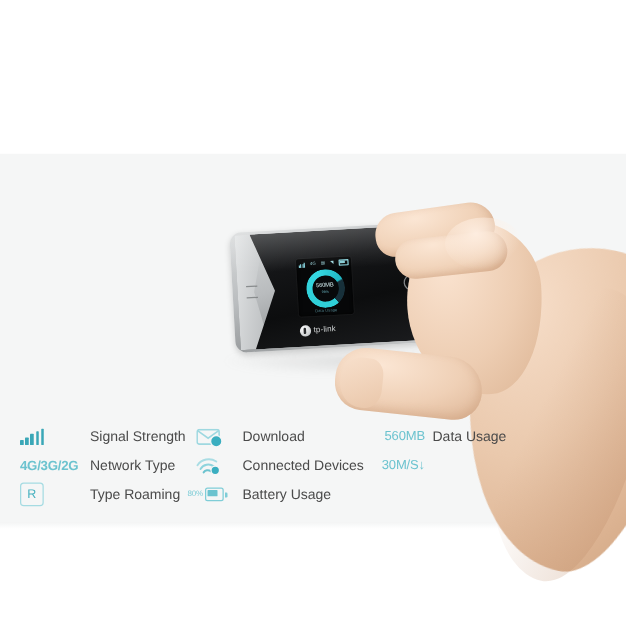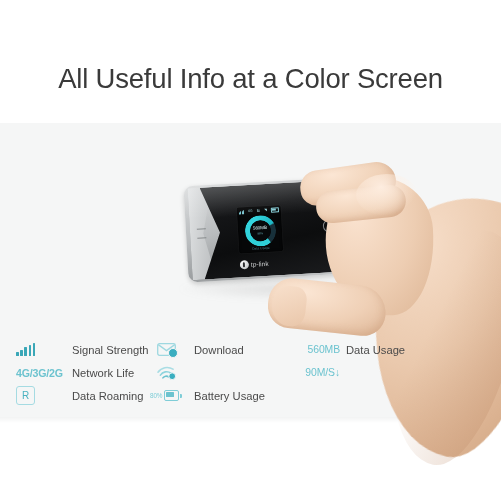--- a/index.html
+++ b/index.html
@@ -255,21 +255,20 @@
   .metric{font-size:10.4px;color:#6cc3cf;white-space:nowrap;letter-spacing:-.1px;}
 </style>
 </head>
 <body>
 
 <div id="stage">
 
   <div class="band"></div>
   <div class="band-bottom"></div>
 
-  <div class="headline">All Useful Info at a Color Screen</div>
 
   <div>
 
     <div class="arm"></div>
     <div class="arm-shade"></div>
 
     <div class="device-shadow"></div>
 
     <div class="device">
       <div class="dev-face-l"></div>
@@ -355,46 +354,49 @@
       <div class="cell col3t">
         <span class="c-label">Data Usage</span>
       </div>
     </div>
 
     <div class="lrow r2">
       <div class="cell col1">
         <span class="nettype">4G/3G/2G</span>
       </div>
       <div class="cell col1t">
-        <span class="c-label">Network Life</span>
+        <span class="c-label">Network Type</span>
       </div>
 
       <div class="cell col2">
         <span class="wifi">
           <svg width="20" height="14" viewBox="0 0 20 14">
             <path d="M2 6.2 A11 11 0 0 1 17 3.2" fill="none" stroke="#a9dde4" stroke-width="1.6" stroke-linecap="round"></path>
             <path d="M4.4 9.2 A7.4 7.4 0 0 1 15 7.1" fill="none" stroke="#8ed4dd" stroke-width="1.6" stroke-linecap="round"></path>
             <path d="M6.9 11.9 A4 4 0 0 1 12.6 10.9" fill="none" stroke="#6cc3cf" stroke-width="1.6" stroke-linecap="round"></path>
             <circle cx="16.2" cy="10.2" r="3.4" fill="#3aaec0" stroke="#f5f6f6" stroke-width="1"></circle>
           </svg>
         </span>
       </div>
+      <div class="cell col2t">
+        <span class="c-label">Connected Devices</span>
+      </div>
 
       <div class="cell col3">
-        <span class="metric">90M/S</span>
+        <span class="metric">30M/S</span>
         <span class="metric arrow">↓</span>
       </div>
     </div>
 
     <div class="lrow r3">
       <div class="cell col1">
         <span class="roam">R</span>
       </div>
       <div class="cell col1t">
-        <span class="c-label">Data Roaming</span>
+        <span class="c-label">Type Roaming</span>
       </div>
 
       <div class="cell col2">
         <span class="battery-ico">
           <span class="batt-pct">80%</span>
           <span class="batt-body"></span>
           <span class="batt-cap"></span>
         </span>
       </div>
       <div class="cell col2t">

